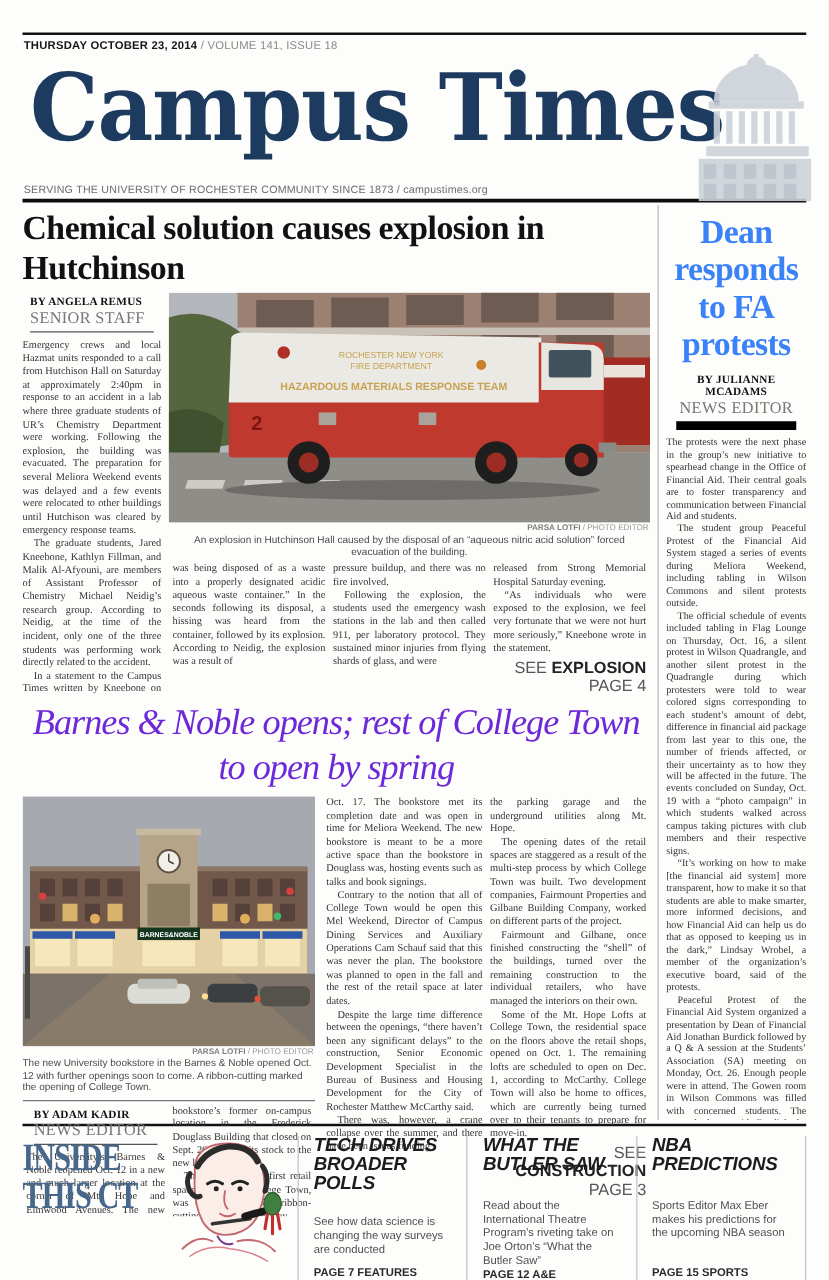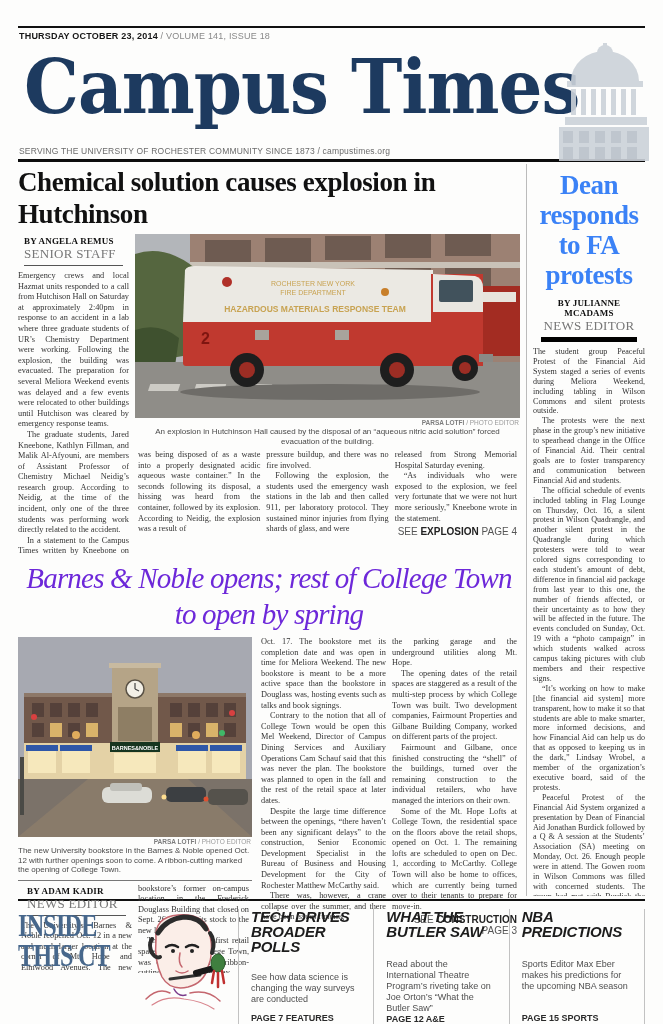--- a/index.html
+++ b/index.html
@@ -36,33 +36,33 @@
   .byline { font-size:9px; font-weight:bold; letter-spacing:.2px; color:#111; }
   .byline-title { font-size:13px; color:#777; letter-spacing:.3px; }
   .bodytext p { font-size:8.3px; line-height:10.6px; text-align:justify; color:#333; }
   .bodytext p + p { text-indent:9px; }
   .photo-credit { font-family:"Liberation Sans", sans-serif; font-size:6.5px; color:#9a9a9a; text-align:right; padding:1px 1px; }
   .photo-credit b { color:#7d7d7d; }
   .caption-c { font-family:"Liberation Sans", sans-serif; font-size:8px; color:#4a4a4a; text-align:center; padding:0 4px 4px 4px; line-height:9.5px; }
   .caption-l { font-family:"Liberation Sans", sans-serif; font-size:8px; color:#4a4a4a; text-align:left; padding:0 0 3px 0; line-height:9.5px; }
   .lead-cols { display:flex; flex:1; overflow:hidden; }
   .lead-cols .col { flex:1; padding:0 3px; }
-  .jump { font-family:"Liberation Sans", sans-serif; font-size:10px; color:#555; text-align:right; padding-top:2px; }
+  .jump { font-family:"Liberation Sans", sans-serif; font-size:13px; color:#555; text-align:right; padding-top:2px; }
   .jump b { color:#222; }
   
   .second-headline { font-size:29px; font-style:italic; letter-spacing:-.8px; text-align:center; line-height:36px; padding:4px 0 5px 0; color:#6d28d9; }
   .second-body { display:flex; height:336px; overflow:hidden; }
   .second-left { width:240px; padding-right:6px; }
   .sub-rule { border-top:1px solid #777; margin:2px 0 3px 0; }
   .sub-cols { display:flex; }
   .sub-cols .scol { flex:1; padding:0 3px; }
   .second-col { width:131px; padding:0 3px; }
   
   .sb-headline { font-size:27px; font-weight:bold; letter-spacing:-.5px; text-align:center; line-height:30px; padding:6px 0 8px 0; color:#3b82f6; }
-  .sb-byline-block { text-align:center; padding:0 0 3px 0; border-bottom:5px solid #000000; margin:0 8px 5px 8px; }
+  .sb-byline-block { text-align:center; padding:0 0 3px 0; border-bottom:7px solid #000000; margin:0 8px 5px 8px; }
   .sidebar .bodytext p { font-size:8.1px; line-height:9.9px; }
   
   .footer { border-top:2.5px solid #111; margin-top:3px; padding-top:8px; height:138px; display:flex; }
   .inside-title {
     width:108px; font-family:"Liberation Serif", serif; font-weight:bold; color:#47678b;
     font-size:31px; line-height:30px; letter-spacing:-1px; transform:scaleX(.78); transform-origin:left top; padding-top:2px;
     white-space:nowrap;
   }
   .caricature { width:112px; }
   .teaser { flex:1; display:flex; flex-direction:column; padding:0 12px; font-family:"Liberation Sans", sans-serif; }
@@ -313,22 +313,22 @@
 
     <div class="vdiv"></div>
 
     <div class="sidebar">
       <div class="sb-headline">Dean responds to FA protests</div>
       <div class="sb-byline-block">
         <div class="byline">BY JULIANNE MCADAMS</div>
         <div class="byline-title">NEWS EDITOR</div>
       </div>
       <div class="bodytext">
+          <p>The protests were the next phase in the group’s new initiative to spearhead change in the Office of Financial Aid. Their central goals are to foster transparency and communication between Financial Aid and students.</p>
           <p>The student group Peaceful Protest of the Financial Aid System staged a series of events during Meliora Weekend, including tabling in Wilson Commons and silent protests outside.</p>
-          <p>The protests were the next phase in the group’s new initiative to spearhead change in the Office of Financial Aid. Their central goals are to foster transparency and communication between Financial Aid and students.</p>
           <p>The official schedule of events included tabling in Flag Lounge on Thursday, Oct. 16, a silent protest in Wilson Quadrangle, and another silent protest in the Quadrangle during which protesters were told to wear colored signs corresponding to each student’s amount of debt, difference in financial aid package from last year to this one, the number of friends affected, or their uncertainty as to how they will be affected in the future. The events concluded on Sunday, Oct. 19 with a “photo campaign” in which students walked across campus taking pictures with club members and their respective signs.</p>
           <p>“It’s working on how to make [the financial aid system] more transparent, how to make it so that students are able to make smarter, more informed decisions, and how Financial Aid can help us do that as opposed to keeping us in the dark,” Lindsay Wrobel, a member of the organization’s executive board, said of the protests.</p>
           <p>Peaceful Protest of the Financial Aid System organized a presentation by Dean of Financial Aid Jonathan Burdick followed by a Q &amp; A session at the Students’ Association (SA) meeting on Monday, Oct. 26. Enough people were in attend. The Gowen room in Wilson Commons was filled with concerned students. The group had met with Burdick the previous Tuesday to discuss their concerns, and they reported on their Facebook page</p>
         </div>
 
     </div>
   </div>
 
   <div class="footer">
     <div class="inside-title">

